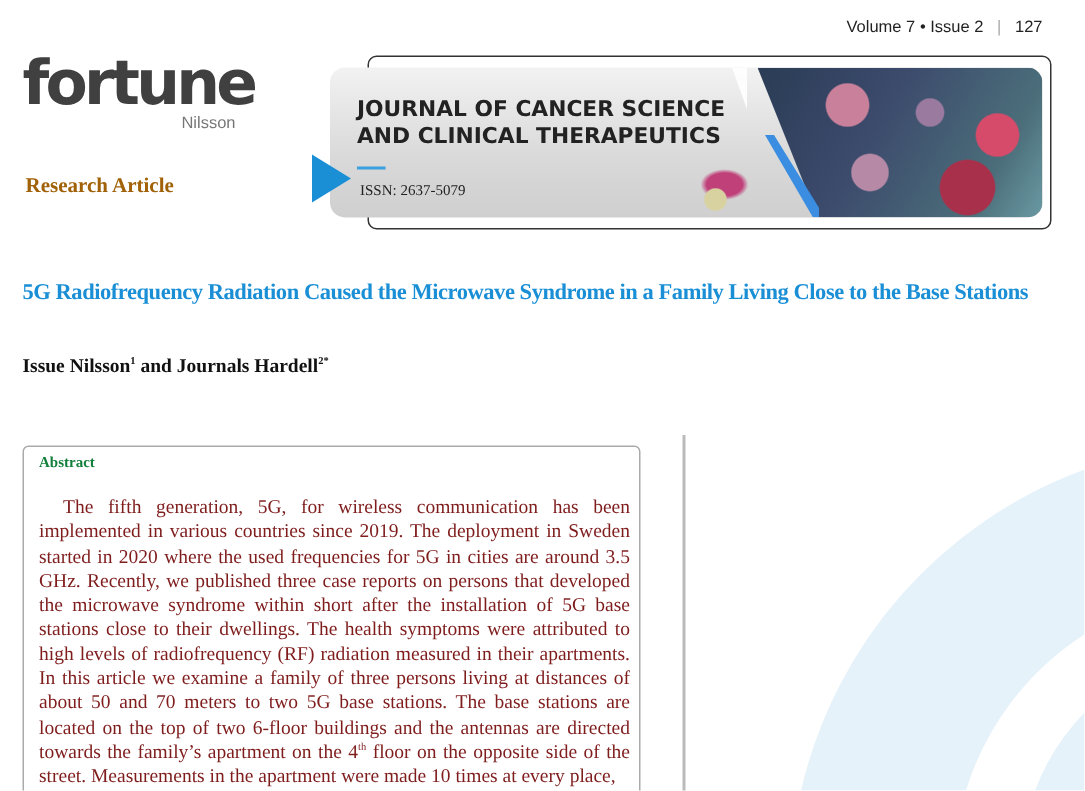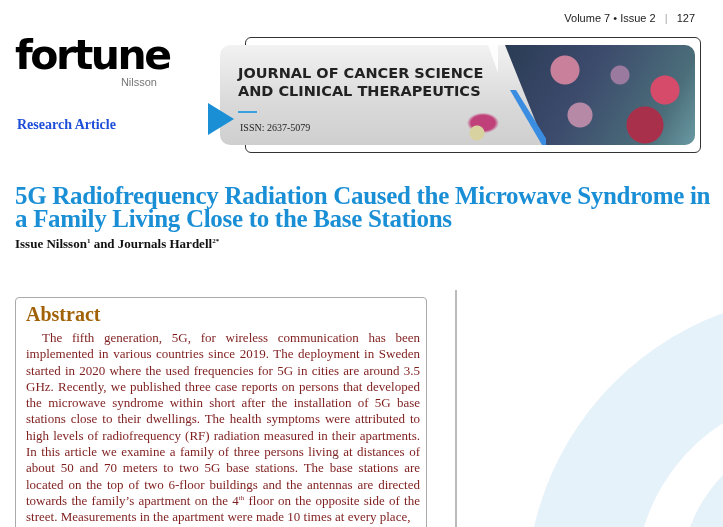--- a/index.html
+++ b/index.html
@@ -14,30 +14,30 @@
     position: absolute; top: 12px; right: 28px;
     font-family: "Liberation Sans", sans-serif; font-size: 11px; color: #222;
     white-space: nowrap;
   }
   .volume-line .sep { color: #aaa; margin: 0 6px; }
   .logo {
     position: absolute; left: 15px; top: 34px; width: 150px; height: 60px;
   }
   .logo .word {
     font-family: "DejaVu Sans", sans-serif; font-weight: bold;
-    font-size: 41px; color: #000000; letter-spacing: -2.5px; line-height: 42px;
+    font-size: 41px; color: #404040; letter-spacing: -2.5px; line-height: 42px;
     position: absolute; left: 0; top: 0;
   }
   .logo .sub {
     position: absolute; right: 8px; top: 42px;
     font-family: "Liberation Sans", sans-serif; font-size: 11px; color: #777;
   }
   .article-type {
     position: absolute; left: 17px; top: 117px;
-    font-weight: bold; font-size: 14px; color: #1d4ed8;
+    font-weight: bold; font-size: 14px; color: #a16207;
   }
   .banner-frame {
     position: absolute; left: 245px; top: 37px; width: 456px; height: 116px;
     border: 1.5px solid #333; border-radius: 6px; box-sizing: border-box;
     background: #fff;
   }
   .banner {
     position: absolute; left: 220px; top: 45px; width: 475px; height: 100px;
     border-radius: 10px; overflow: hidden;
     background: linear-gradient(180deg, #f2f2f2 0%, #d9d9d9 60%, #cfcfcf 100%);
@@ -83,36 +83,36 @@
       radial-gradient(ellipse at 28px 18px, #c0407a 0 12px, transparent 16px),
       radial-gradient(ellipse at 30px 16px, #d8a040 0 6px, transparent 10px);
   }
   .play-arrow {
     position: absolute; left: 208px; top: 103px; width: 0; height: 0;
     border-top: 16px solid transparent; border-bottom: 16px solid transparent;
     border-left: 26px solid #1a8fd6;
   }
   .title {
     position: absolute; left: 15px; top: 184px; width: 700px;
-    font-weight: bold; font-size: 25px; line-height: 23px; color: #1a8fd6;
+    font-weight: bold; font-size: 15px; line-height: 23px; color: #1a8fd6;
     letter-spacing: -0.3px;
   }
   .authors {
     position: absolute; left: 15px; top: 236px;
     font-weight: bold; font-size: 13px; color: #111;
   }
   .authors sup { font-size: 7px; vertical-align: super; line-height: 0; }
   .abstract-box {
     position: absolute; left: 15px; top: 297px; width: 412px; height: 250px;
     border: 1.2px solid #aaa; border-radius: 4px; box-sizing: border-box;
     background: #fff;
   }
   .abstract-title {
     position: absolute; left: 10px; top: 5px;
-    font-weight: bold; font-size: 20px; color: #a16207;
+    font-weight: bold; font-size: 10px; color: #15803d;
   }
   .abstract-text {
     position: absolute; left: 10px; top: 32px; width: 394px;
     font-size: 13px; line-height: 16.3px; color: #7f1d1d;
     text-align: justify; text-indent: 16px;
   }
   .abstract-text sup { font-size: 7px; line-height: 0; }
   .column-rule {
     position: absolute; left: 455px; top: 290px; width: 1.5px; height: 240px; background: #bbb;
   }

